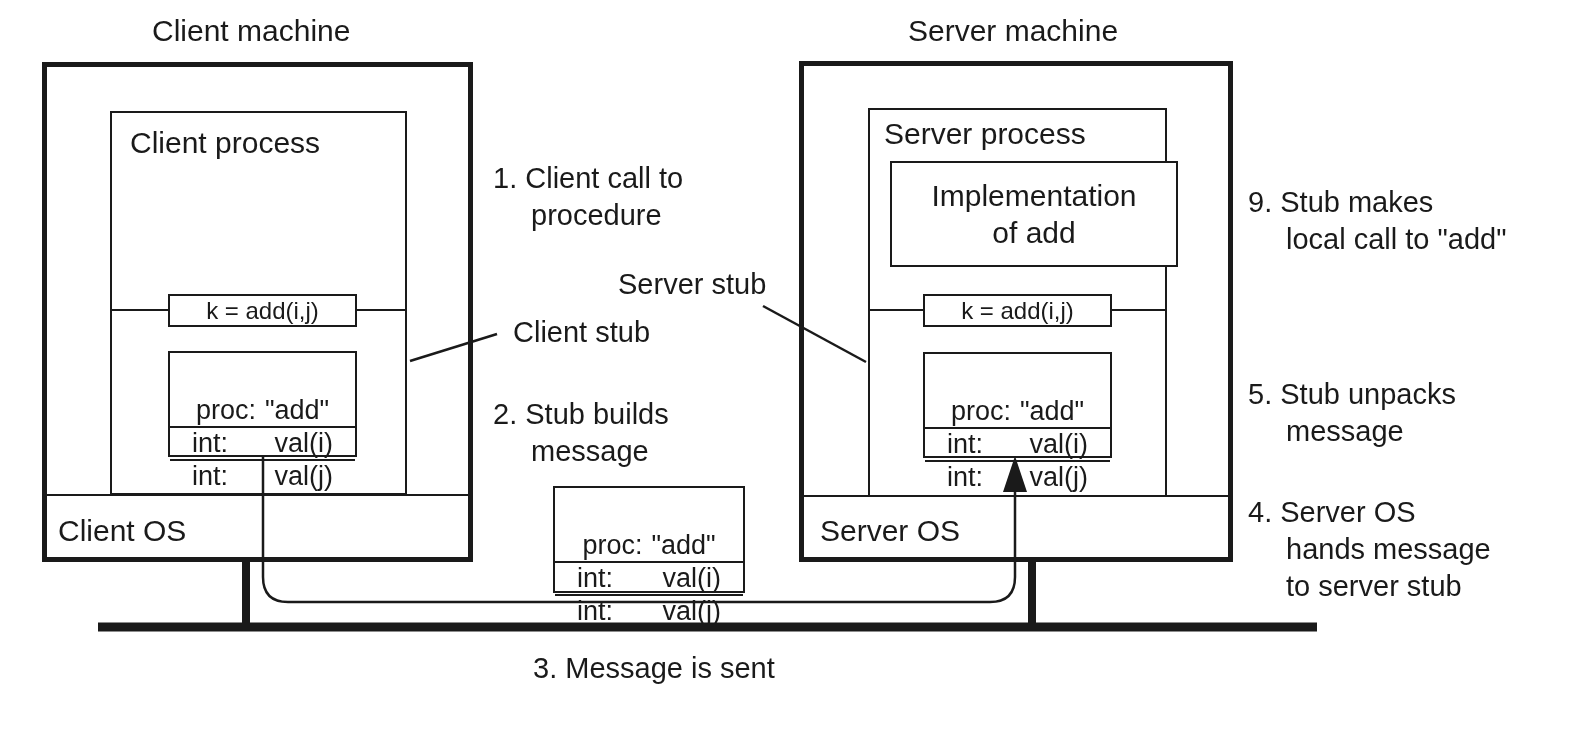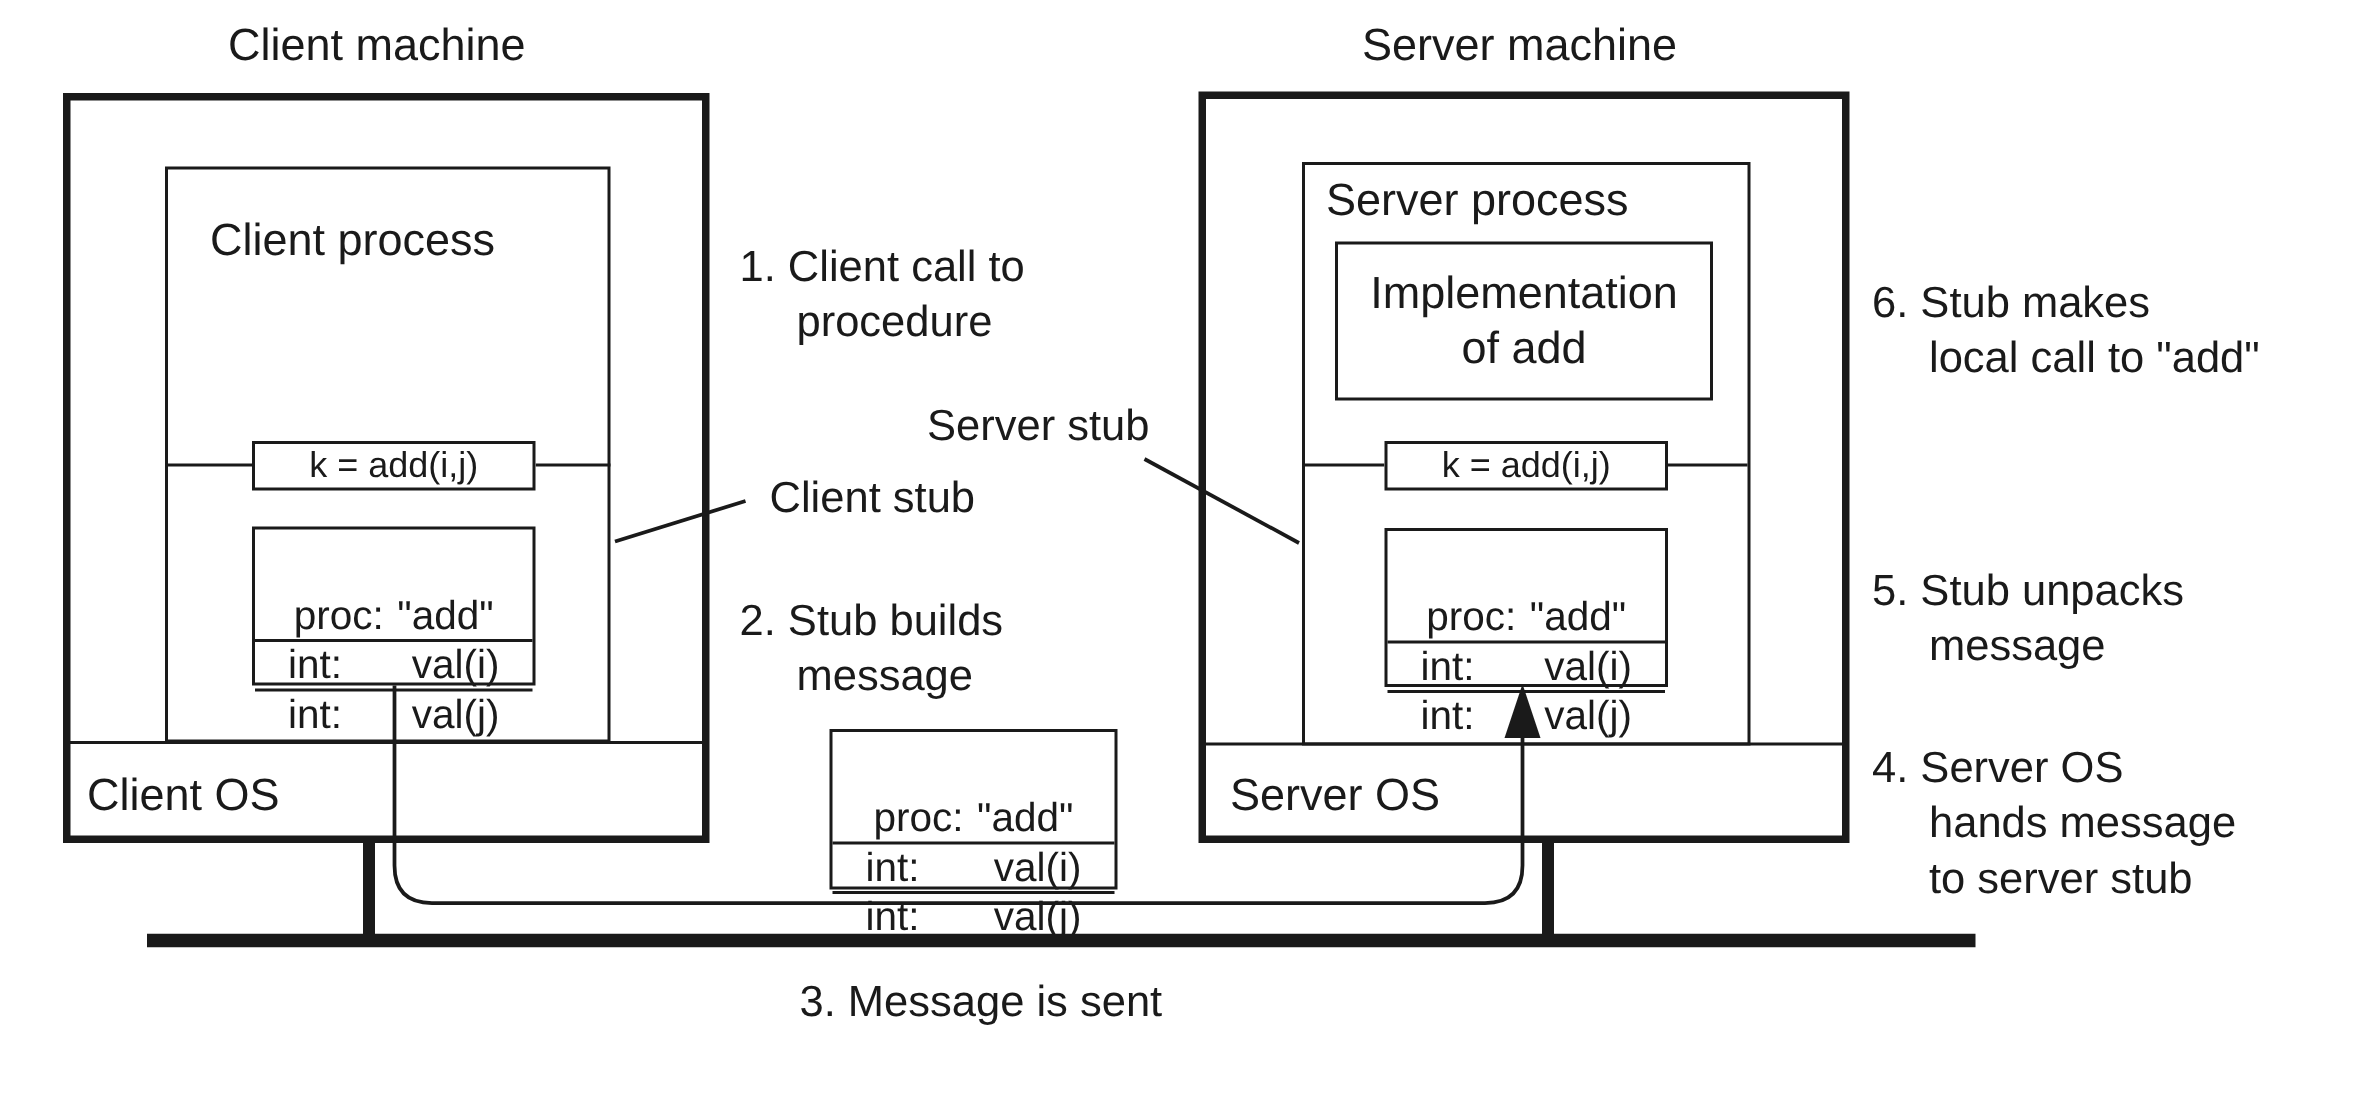--- a/index.html
+++ b/index.html
@@ -42,21 +42,21 @@
 </style>
 </head>
 <body>
 
 <div class="abs label" style="left:152px; top:14px;">Client machine</div>
 <div class="abs label" style="left:908px; top:14px;">Server machine</div>
 
 <div class="abs box-thick" style="left:42px; top:62px; width:431px; height:500px;"></div>
 
 <div class="abs box-thin" style="left:110px; top:111px; width:297px; height:384px;"></div>
-<div class="abs label" style="left:130px; top:144px;margin-left:10px;">Client process</div>
+<div class="abs label" style="left:130px; top:126px;">Client process</div>
 
 <div class="abs hline" style="left:111px; top:309px; width:57px;"></div>
 <div class="abs hline" style="left:357px; top:309px; width:50px;"></div>
 <div class="abs box-thin call-box" style="left:168px; top:294px; width:189px; height:33px;">
   <span>k = add(i,j)</span>
 </div>
 
 <div class="abs msg-table" style="left:168px; top:351px; width:189px; height:106px;">
   <div class="msg-row row-center">
     <span>proc:</span>
@@ -73,21 +73,21 @@
 </div>
 
 <div class="abs hline" style="left:45px; top:494px; width:425px;"></div>
 <div class="abs label" style="left:58px; top:514px;">Client OS</div>
 
 <div class="abs box-thick" style="left:799px; top:61px; width:434px; height:501px;"></div>
 
 <div class="abs box-thin" style="left:868px; top:108px; width:299px; height:389px;"></div>
 <div class="abs label" style="left:884px; top:117px;">Server process</div>
 
-<div class="abs box-thin impl-box" style="left:890px; top:161px; width:252px; height:106px;">
+<div class="abs box-thin impl-box" style="left:890px; top:161px; width:288px; height:106px;">
   <div>Implementation</div>
   <div>of add</div>
 </div>
 
 <div class="abs hline" style="left:869px; top:309px; width:54px;"></div>
 <div class="abs hline" style="left:1112px; top:309px; width:53px;"></div>
 <div class="abs box-thin call-box" style="left:923px; top:294px; width:189px; height:33px;">
   <span>k = add(i,j)</span>
 </div>
 
@@ -146,21 +146,21 @@
   <div class="ind">hands message</div>
   <div class="ind">to server stub</div>
 </div>
 
 <div class="abs step" style="left:1248px; top:376px;">
   <div>5. Stub unpacks</div>
   <div class="ind">message</div>
 </div>
 
 <div class="abs step" style="left:1248px; top:184px;">
-  <div>6. Stub makes</div>
+  <div>9. Stub makes</div>
   <div class="ind">local call to "add"</div>
 </div>
 
 <svg id="linework" width="1569" height="737" viewBox="0 0 1569 737">
 
   <path d="M98 627 H1317" stroke="#1a1a1a" stroke-width="9" fill="none"></path>
 
   <path d="M246 560 V631" stroke="#1a1a1a" stroke-width="8" fill="none"></path>
   <path d="M1032 558 V631" stroke="#1a1a1a" stroke-width="8" fill="none"></path>
 

